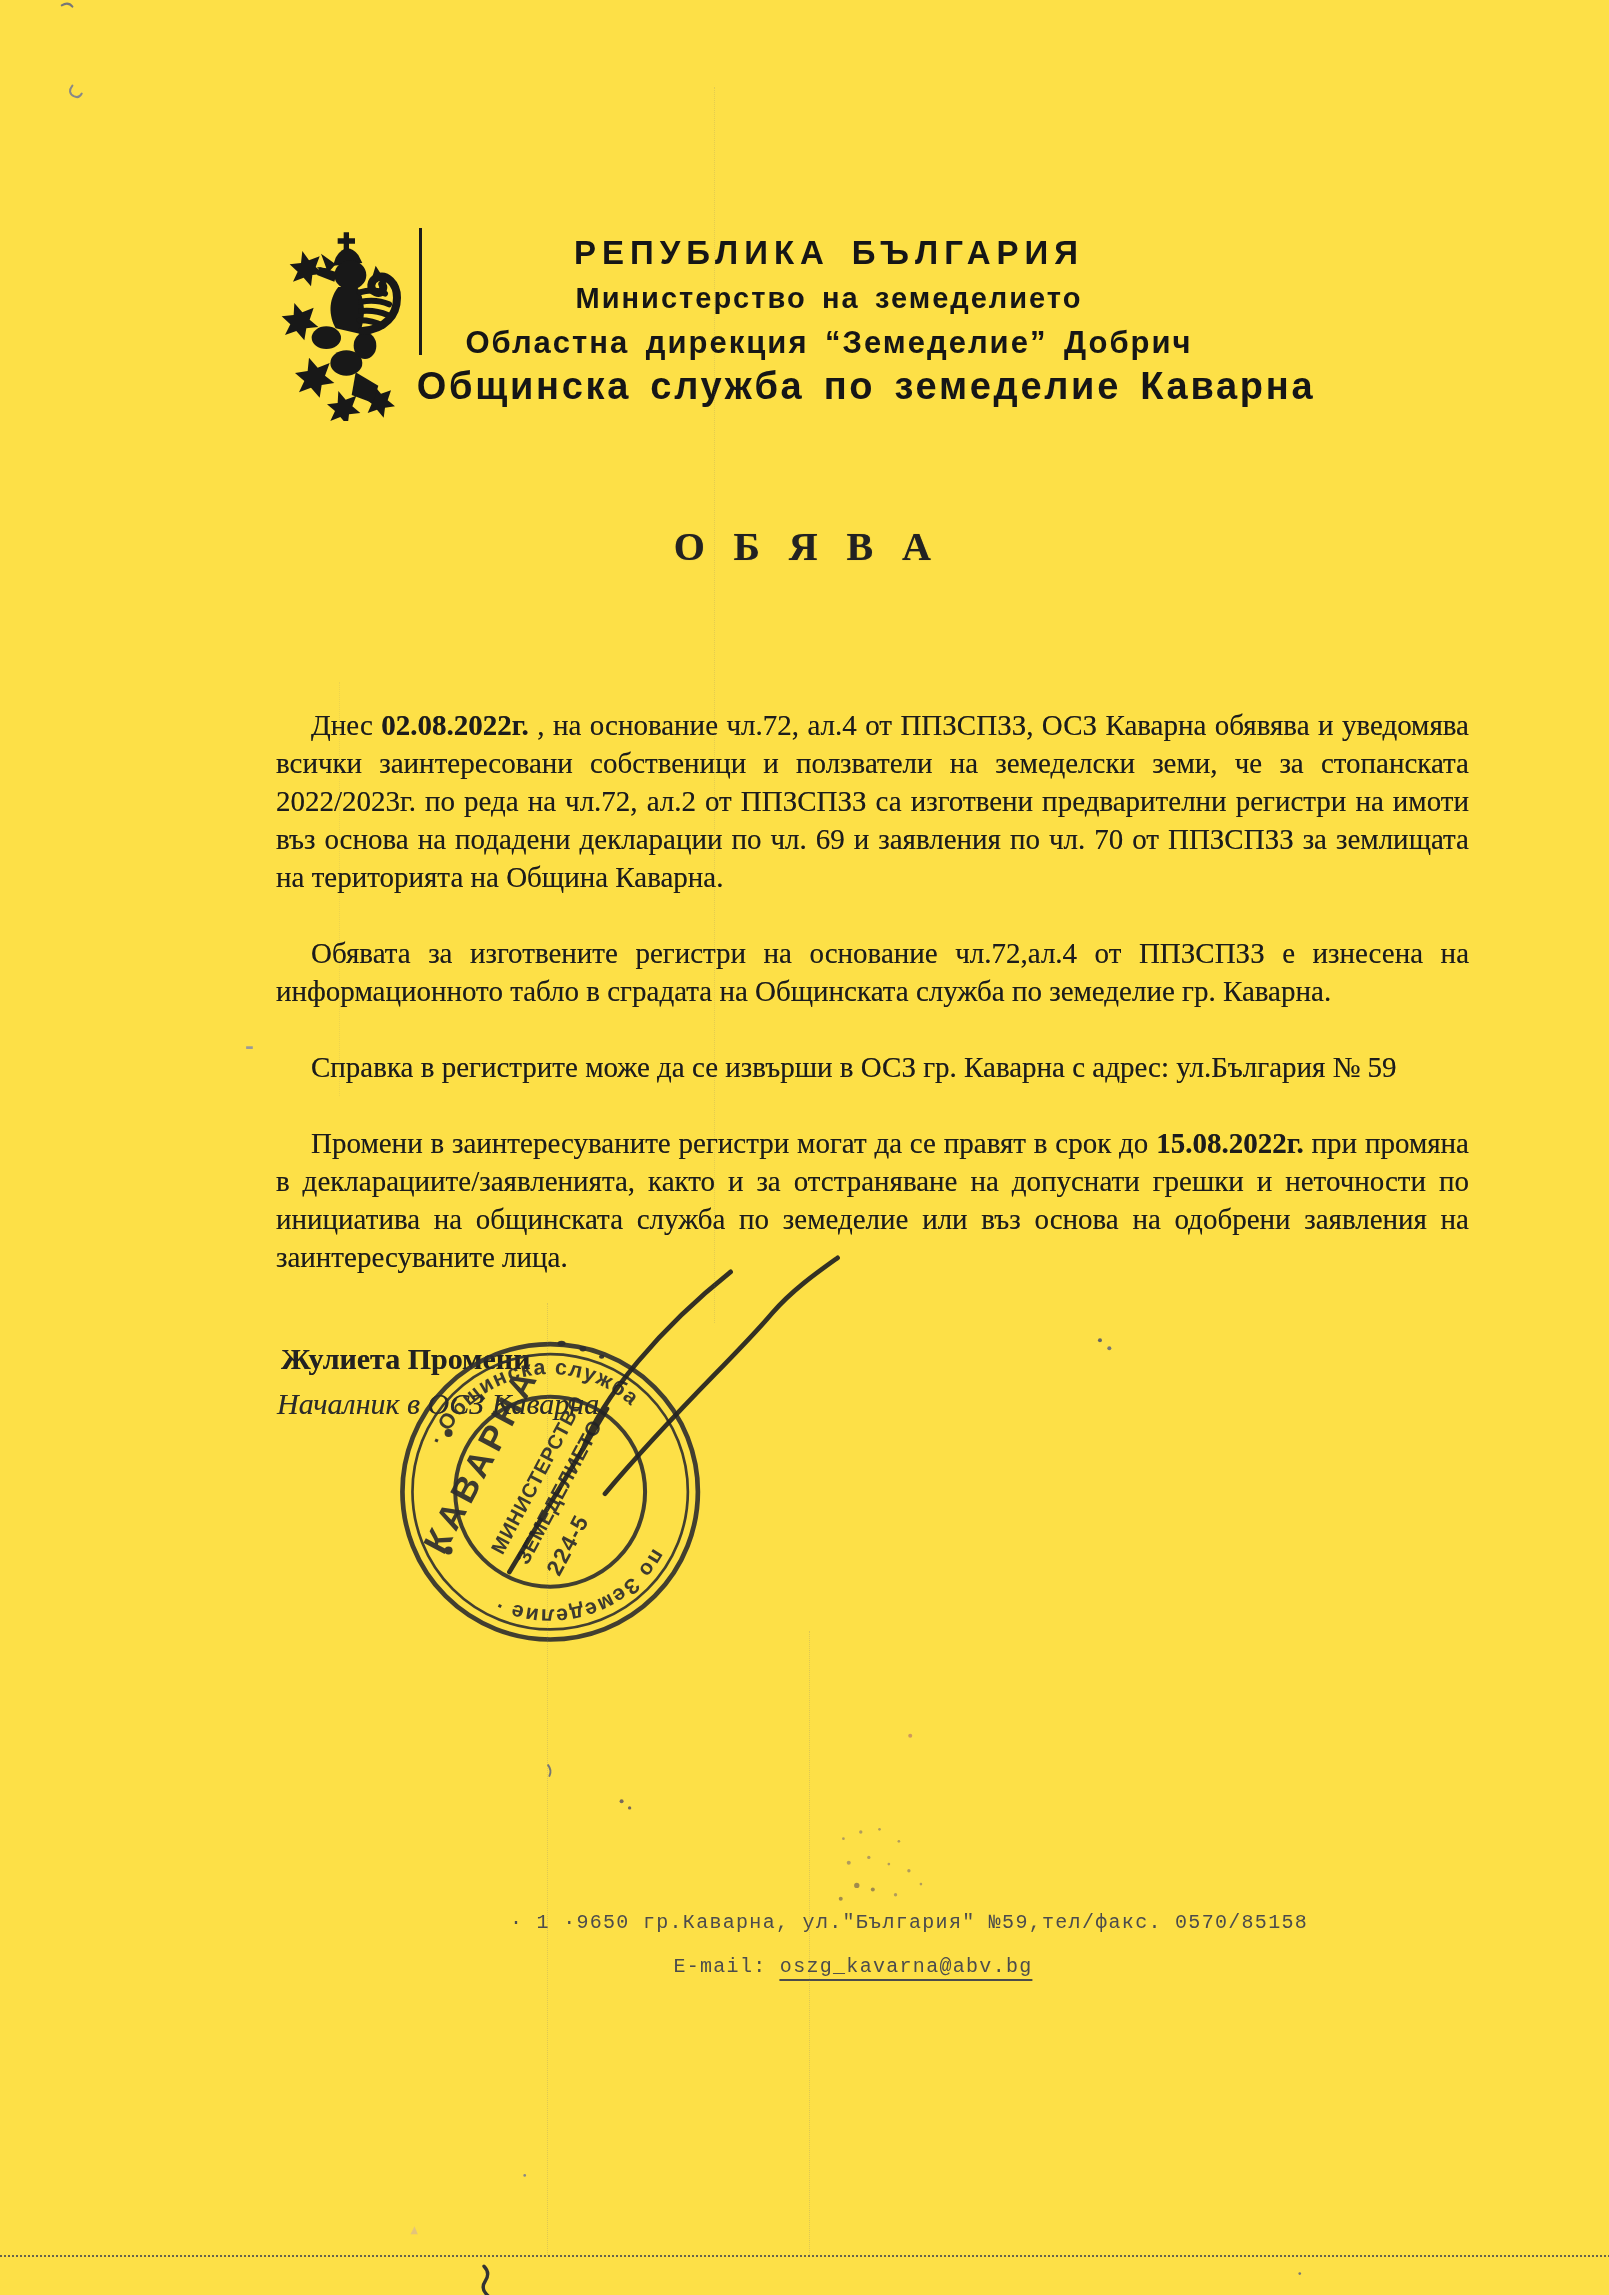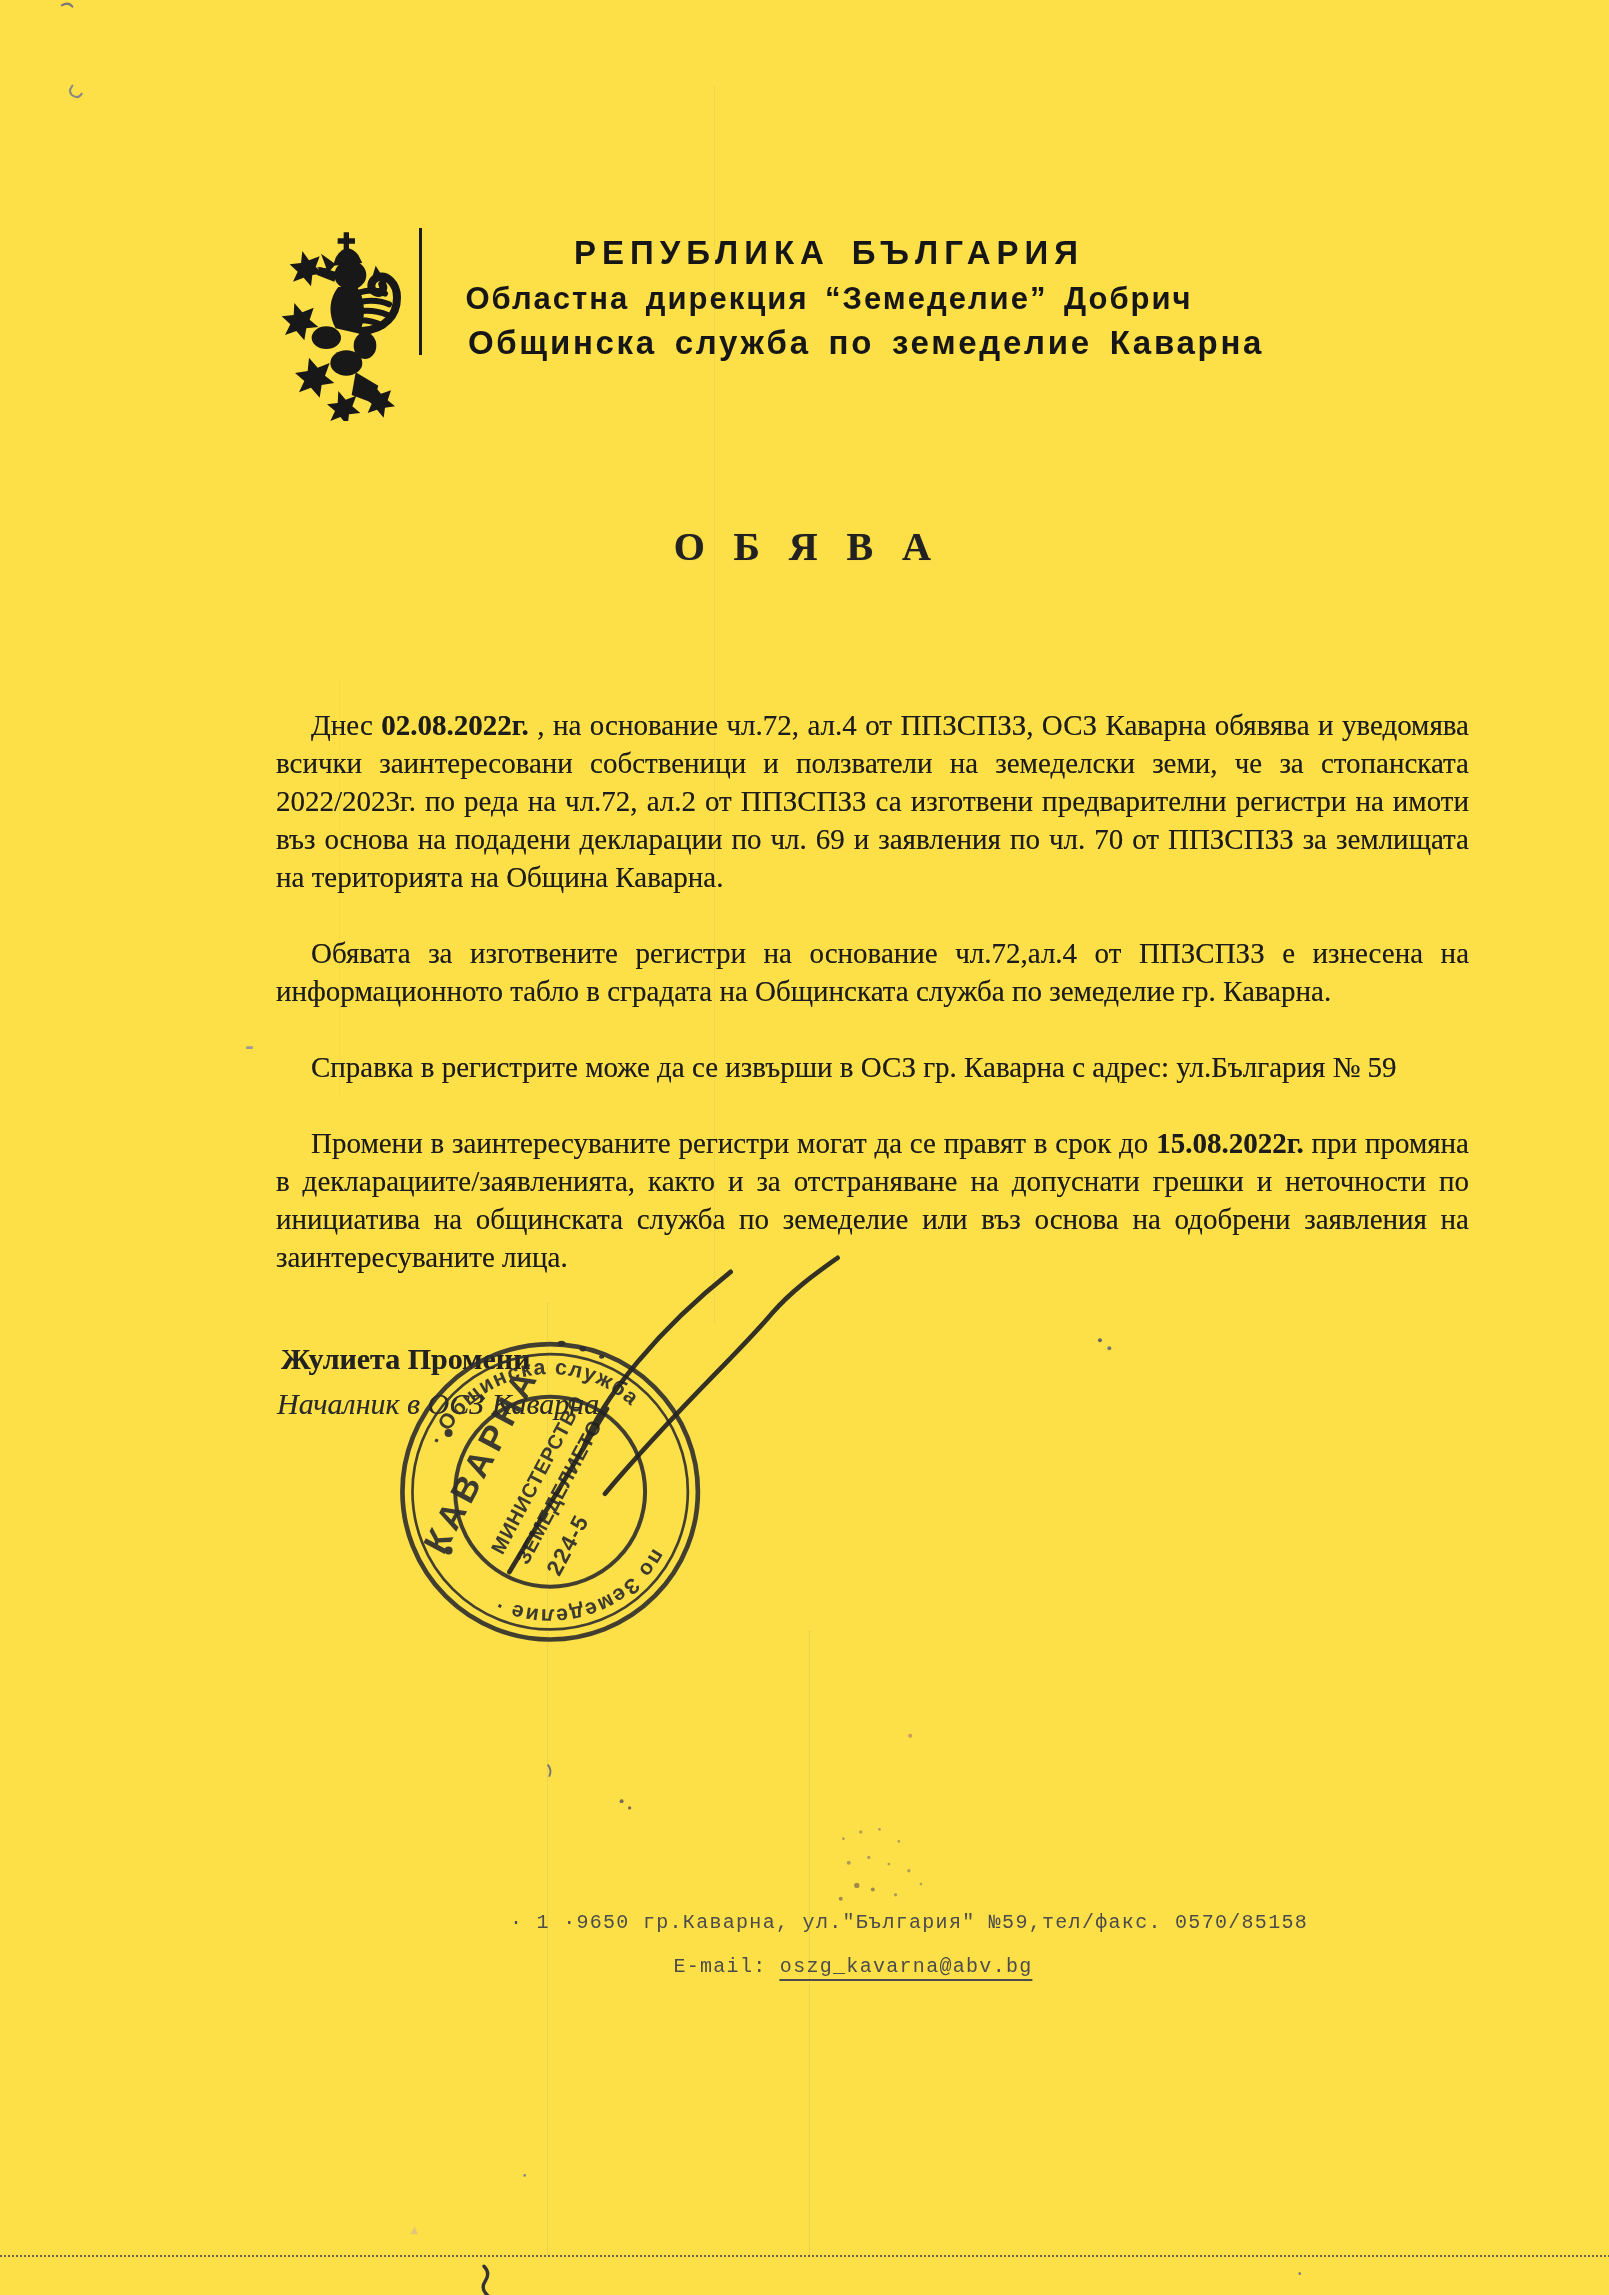--- a/index.html
+++ b/index.html
@@ -12,21 +12,21 @@
   
   .coa { position:absolute; left:277px; top:231px; width:140px; height:190px; }
   .header-divider { position:absolute; left:419px; top:228px; width:2.7px; height:127px; background:#1b1b1b; }
   .header-text {
     position:absolute; left:361px; top:235px; width:936px; text-align:center;
     font-family:"Liberation Sans", sans-serif; font-weight:bold; color:#161616;
   }
   .h-line1 { font-size:33px; letter-spacing:6px; word-spacing:6.7px; line-height:35px; margin-bottom:12px; }
   .h-line2 { font-size:29px; letter-spacing:2px; word-spacing:5.3px; line-height:32px; margin-bottom:12px; }
   .h-line3 { font-size:31px; letter-spacing:2px; word-spacing:6px; line-height:33px; margin-bottom:10.7px; }
-  .h-line4 { font-size:33px; letter-spacing:2.7px; word-spacing:6px; line-height:33px; transform:translateX(37px); }
+  .h-line4 { font-size:38px; letter-spacing:2.7px; word-spacing:6px; line-height:33px; transform:translateX(37px); }
   
   .doc-title {
     position:absolute; left:807px; top:523px; transform:translateX(-50%);
     font-size:40px; font-weight:bold; letter-spacing:9.4px; white-space:nowrap;
     color:#222; text-shadow:0 0 0.7px rgba(30,30,30,.5);
   }
   
   .body-text { position:absolute; left:276px; top:706px; width:1193px; }
   .body-text p {
     margin:0 0 38px 0; font-size:29px; line-height:38px; text-align:justify;
@@ -93,20 +93,21 @@
       <path d="M126,120 q22,-2 40,6"></path>
       <path d="M124,134 q20,0 34,8"></path>
     </g>
     <path d="M128,150 C162,148 180,126 180,100 C180,78 164,64 150,70 C140,74 138,88 148,92 C156,95 162,88 158,80" stroke="#181818" stroke-width="12" fill="none" stroke-linecap="round"></path>
   </svg>
 
   <div class="header-divider"></div>
 
   <div class="header-text">
     <div class="h-line1">РЕПУБЛИКА БЪЛГАРИЯ</div>
+    <div class="h-line2">Министерство на земеделието</div>
     <div class="h-line3">Областна дирекция “Земеделие” Добрич</div>
     <div class="h-line4">Общинска служба по земеделие Каварна</div>
   </div>
 
   <div class="doc-title">О Б Я В А</div>
 
   <div class="body-text">
     <p><span>Днес </span><b>02.08.2022г.</b><span> , на основание чл.72, ал.4 от ППЗСПЗЗ, ОСЗ Каварна обявява и уведомява всички заинтересовани собственици и ползватели на земеделски земи, че за стопанската 2022/2023г. по реда на чл.72, ал.2 от ППЗСПЗЗ са изготвени предварителни регистри на имоти въз основа на подадени декларации по чл. 69 и заявления по чл. 70 от ППЗСПЗЗ за землищата на територията на Община Каварна.</span></p>
     <p>Обявата за изготвените регистри на основание чл.72,ал.4 от ППЗСПЗЗ е изнесена на информационното табло в сградата на Общинската служба по земеделие гр. Каварна.</p>
     <p>Справка в регистрите може да се извърши в ОСЗ гр. Каварна с адрес: ул.България № 59</p>

